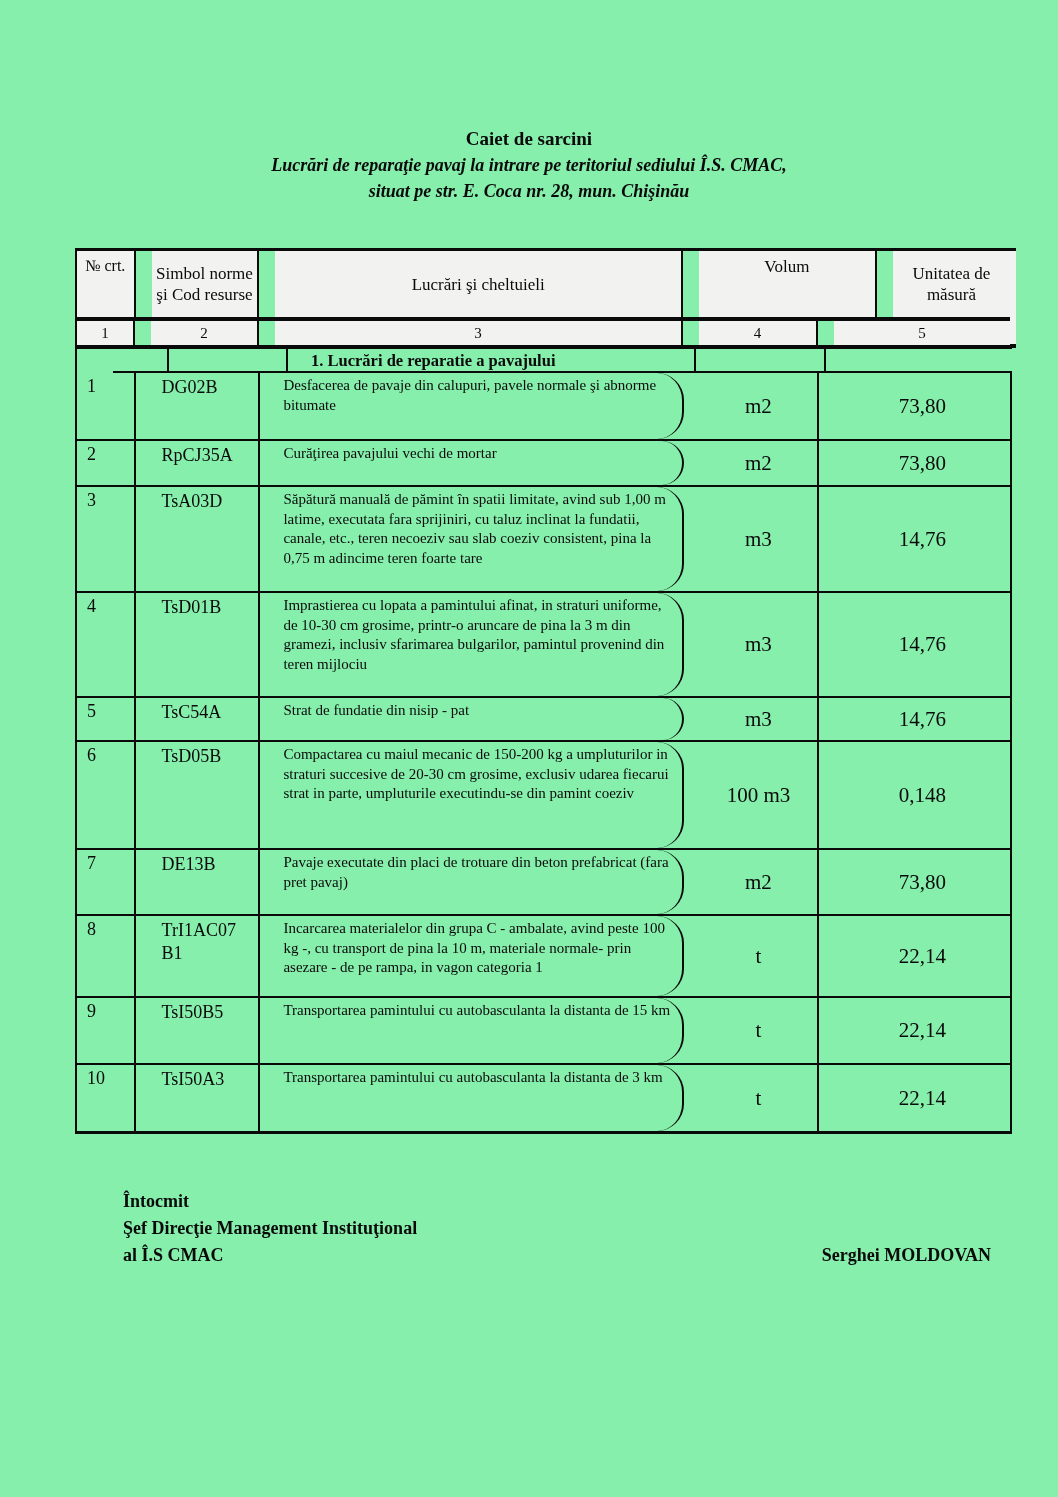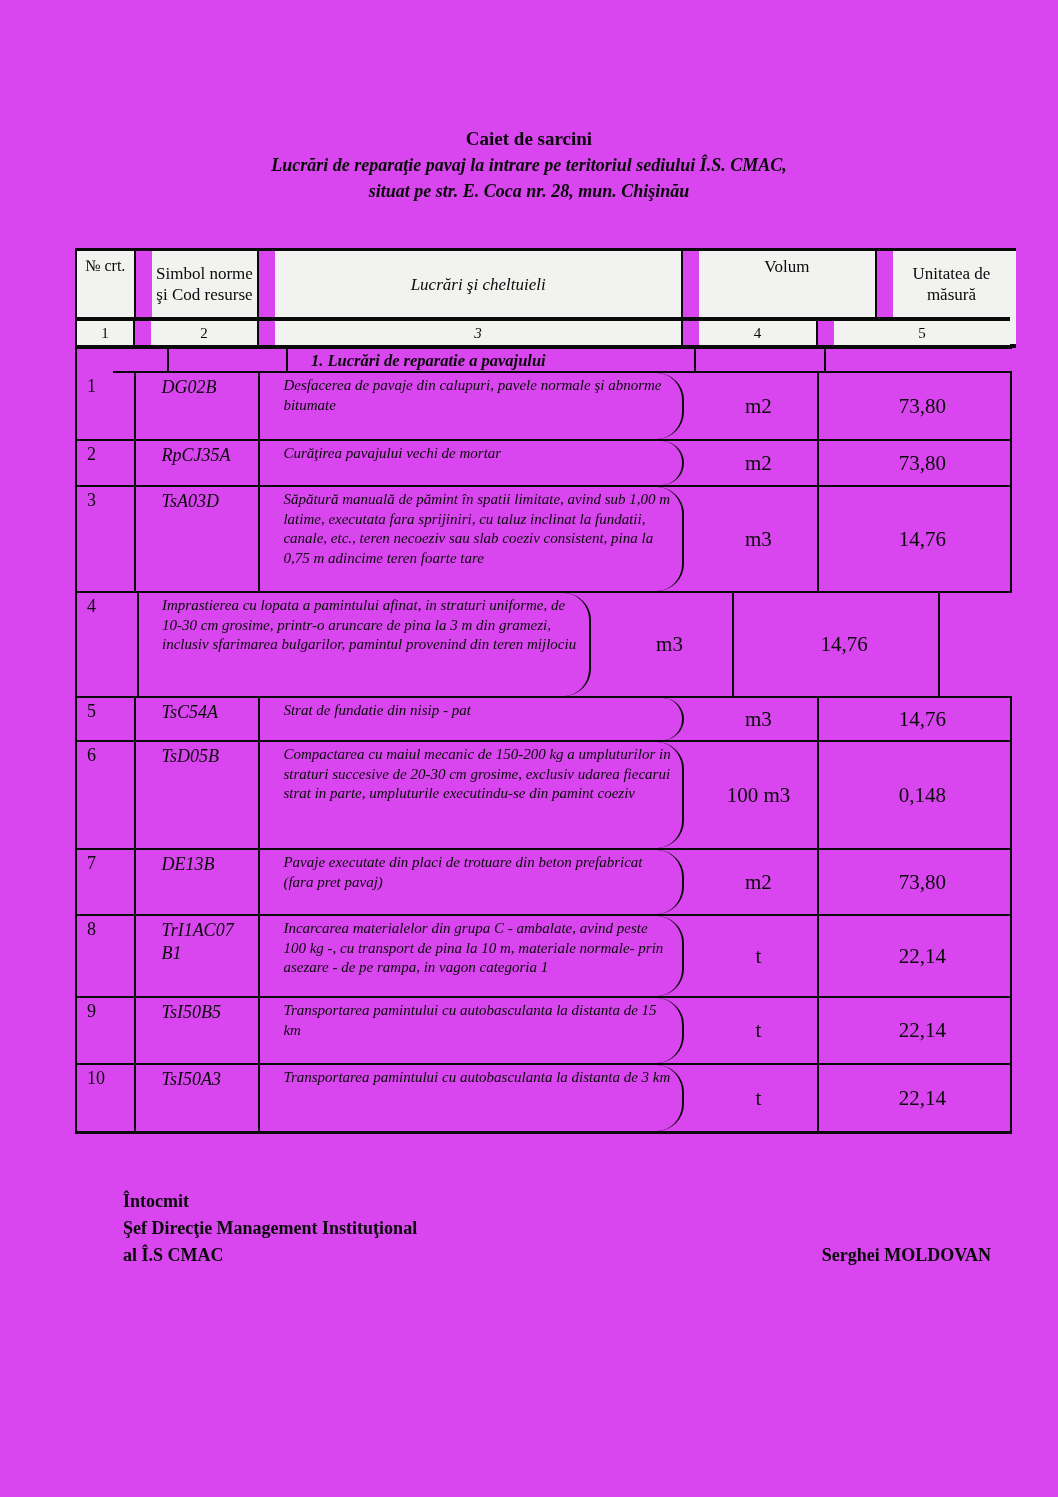--- a/index.html
+++ b/index.html
@@ -1,19 +1,19 @@
 <!DOCTYPE html>
 <html><head>
 <meta charset="utf-8">
 <style>
   html,body{margin:0;padding:0;background:#ffffff;}
   .page{
     position:relative;
     width:1058px;height:1497px;
-    background:#d946ef;
+    background:#86efac;
     font-family:"Liberation Serif","DejaVu Serif",serif;
     color:#0a0a0a;
     overflow:hidden;
   }
   
   .title-block{
     position:absolute;left:0;right:0;top:126px;
     text-align:center;
   }
   .doc-title{font-size:19px;font-weight:bold;line-height:26px;}
@@ -24,21 +24,21 @@
     border-left:2px solid #0a0a0a;
     border-top:3px solid #0a0a0a;
     border-bottom:3px solid #0a0a0a;
   }
   .trow{display:flex;border-bottom:2px solid #0a0a0a;box-sizing:border-box;gap:16px;}
   .trow.thick{border-bottom:4px solid #0a0a0a;}
   .trow.last{border-bottom:none;}
   .c{box-sizing:border-box;border-right:2px solid #0a0a0a;}
   .c1{width:62px;}
   .c2{width:115px;}
-  .c3{width:436px;font-style:italic;}
+  .c3{width:436px;}
   .c4{width:127px;}
   .c5{width:190px;}
   
   .h-head{min-height:70px;}
   .hc{
     background:#f2f2f0;display:flex;align-items:center;justify-content:center;
     text-align:center;font-size:17px;line-height:21px;padding:2px 4px;
   }
   .hc.top{align-items:flex-start;padding-top:5px;}
   .hc.no{font-size:16px;line-height:20px;}
@@ -51,21 +51,21 @@
   
   .h-sec{min-height:23px;margin-left:36px;}
   .section-cell{font-weight:bold;font-size:16.5px;line-height:21px;padding:1px 0 0 7px;}
   .trow.section .c5{border-right:none;}
   
   .r1{min-height:68px;} .r2{min-height:46px;} .r3{min-height:106px;}
   .r4{min-height:105px;} .r5{min-height:44px;} .r6{min-height:108px;}
   .r7{min-height:66px;} .r8{min-height:82px;} .r9{min-height:67px;}
   .r10{min-height:66px;}
   .no-cell{font-size:18px;padding:3px 0 0 10px;}
-  .code-cell{font-size:18px;padding:3px 11px 0 10px;white-space:pre-line;line-height:23px;font-style:italic;}
+  .code-cell{font-size:18px;padding:3px 11px 0 10px;white-space:pre-line;line-height:23px;}
   .desc-cell{font-size:15px;line-height:19.5px;padding:3px 10px 0 7px;border-radius:27px;}
   .unit-cell,.vol-cell{display:flex;align-items:center;justify-content:center;font-size:21px;}
   
   .notch{
     position:absolute;left:1010px;top:248px;width:6px;height:93px;
     background:#f2f2f0;border-top:3px solid #0a0a0a;border-bottom:4px solid #0a0a0a;
   }
   
   .footer{
     position:absolute;left:123px;top:1188px;width:868px;
@@ -129,20 +129,21 @@
     <div class="trow r3">
       <div class="c c1 no-cell">3</div>
       <div class="c c2 code-cell">TsA03D</div>
       <div class="c c3 desc-cell">Săpătură manuală de pămint în spatii limitate, avind sub 1,00 m latime, executata fara sprijiniri, cu taluz inclinat la fundatii, canale, etc., teren necoeziv sau slab coeziv consistent, pina la 0,75 m adincime  teren foarte tare</div>
       <div class="c c4 unit-cell">m3</div>
       <div class="c c5 vol-cell">14,76</div>
     </div>
 
     <div class="trow r4">
       <div class="c c1 no-cell">4</div>
+      <div class="c c2 code-cell">TsD01B</div>
       <div class="c c3 desc-cell">Imprastierea cu lopata a pamintului afinat, in straturi uniforme, de 10-30 cm grosime, printr-o aruncare de pina la 3 m din gramezi, inclusiv sfarimarea bulgarilor, pamintul provenind din teren mijlociu</div>
       <div class="c c4 unit-cell">m3</div>
       <div class="c c5 vol-cell">14,76</div>
     </div>
 
     <div class="trow r5">
       <div class="c c1 no-cell">5</div>
       <div class="c c2 code-cell">TsC54A</div>
       <div class="c c3 desc-cell">Strat de fundatie din nisip - pat</div>
       <div class="c c4 unit-cell">m3</div>

